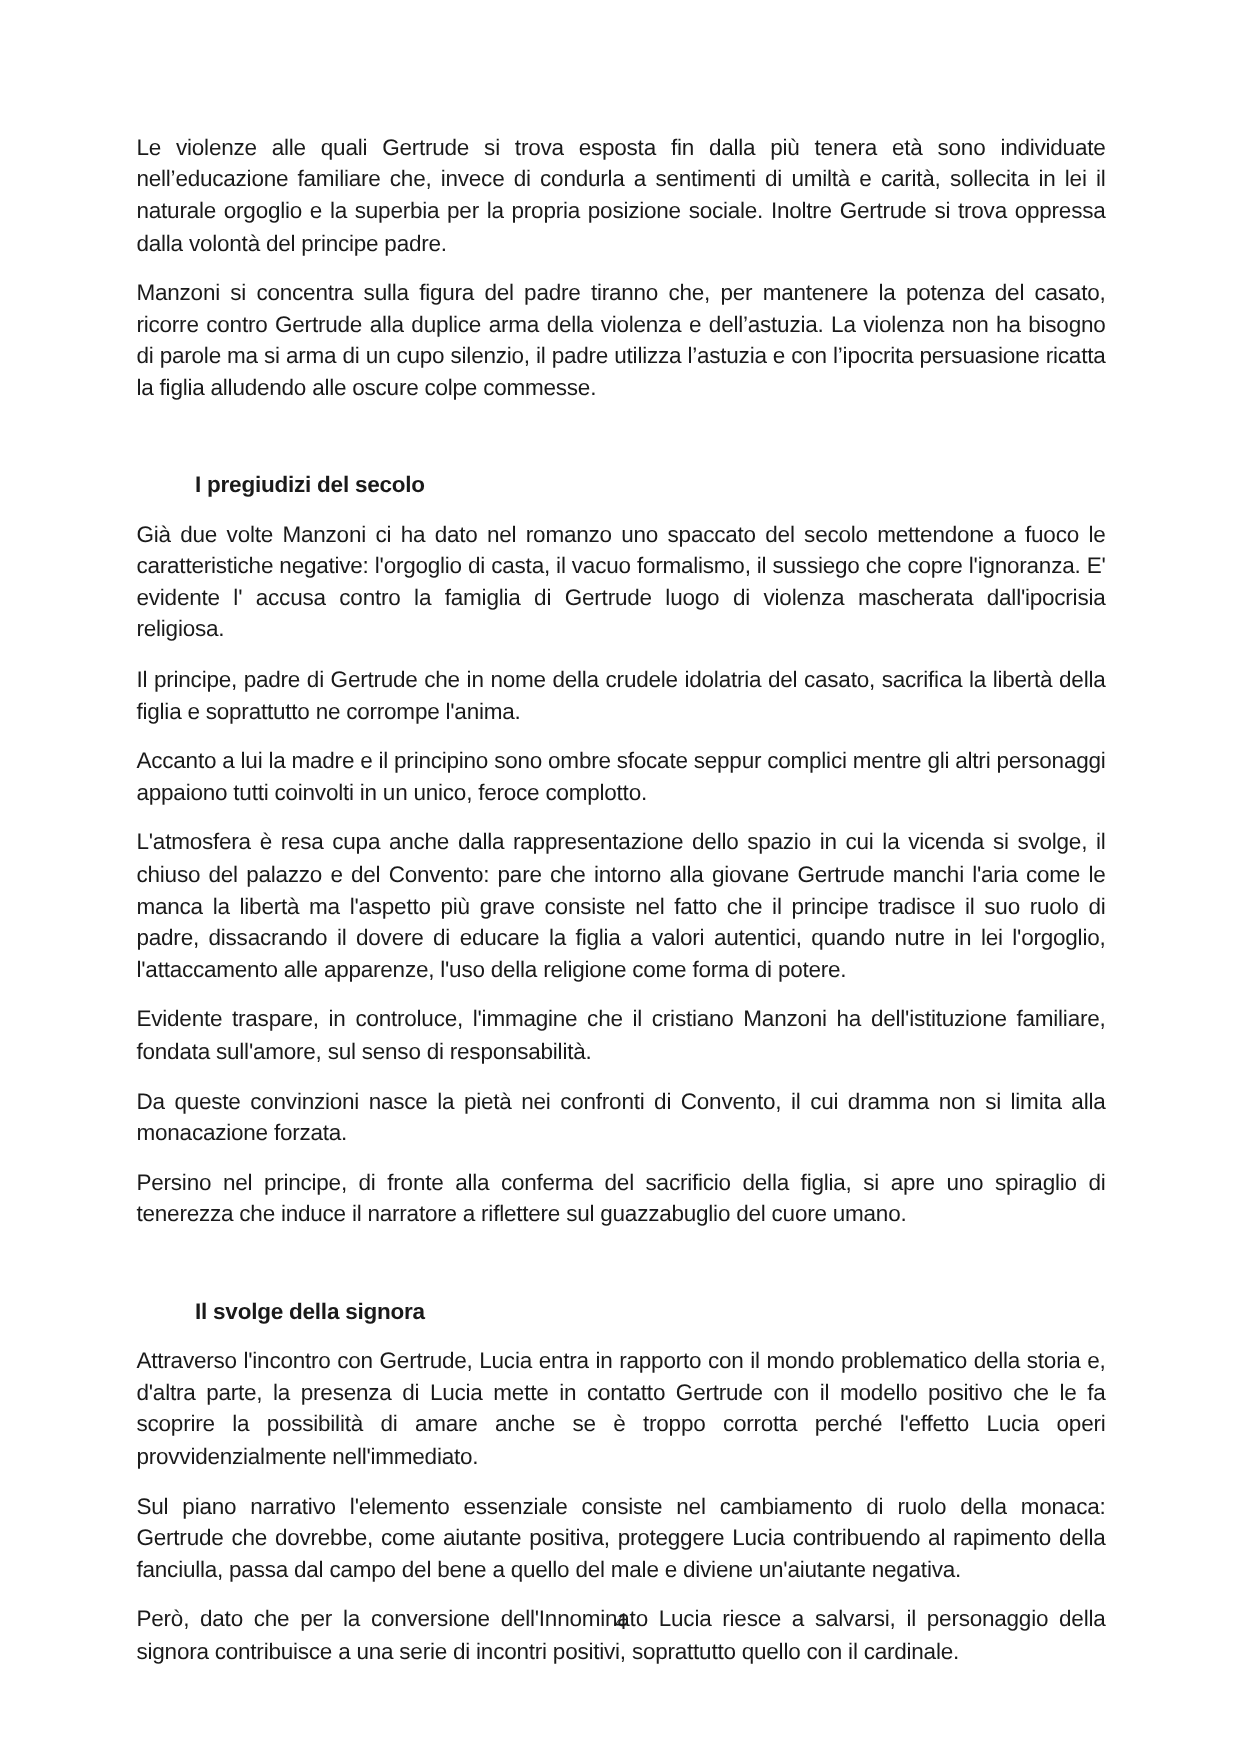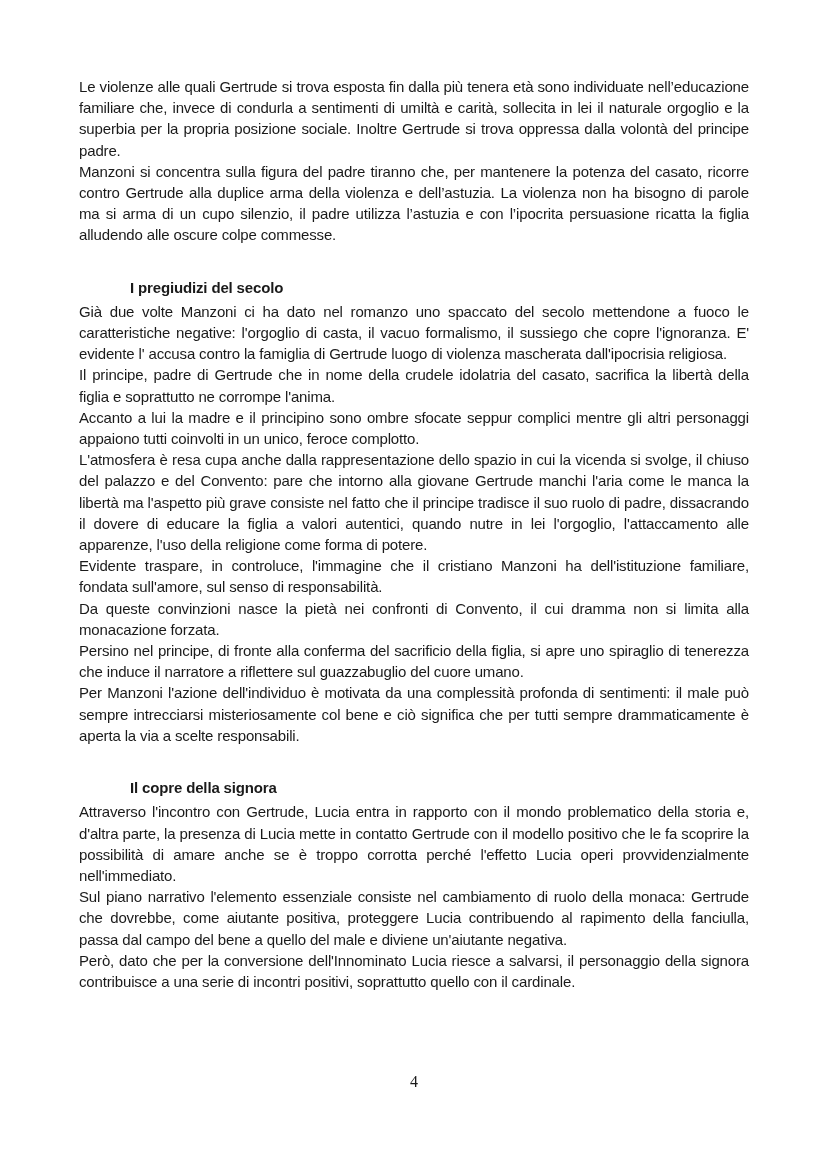--- a/index.html
+++ b/index.html
@@ -18,21 +18,21 @@
       left: 79px;
       top: 76px;
       width: 670px;
       font-family: "Liberation Sans", sans-serif;
       font-size: 15px;
       line-height: 21.2px;
       color: #1a1a1a;
       letter-spacing: -0.15px;
     }
     .para {
-      margin: 0;
+      margin: 12px;
       text-align: justify;
     }
     .section-gap {
       height: 21px;
     }
     .section-heading {
       margin: 3px;
       padding-left: 48px;
       font-weight: bold;
       font-size: 15px;
@@ -64,28 +64,27 @@
 
   <div>
     <h2 class="section-heading">I pregiudizi del secolo</h2>
     <p class="para">Già due volte Manzoni ci ha dato nel romanzo uno spaccato del secolo mettendone a fuoco le caratteristiche negative: l'orgoglio di casta, il vacuo formalismo, il sussiego che copre l'ignoranza. E' evidente l' accusa contro la famiglia di Gertrude luogo di violenza mascherata dall'ipocrisia religiosa.</p>
     <p class="para">Il principe, padre di Gertrude che in nome della crudele idolatria del casato, sacrifica la libertà della figlia e soprattutto ne corrompe l'anima.</p>
     <p class="para">Accanto a lui la madre e il principino sono ombre sfocate seppur complici mentre gli altri personaggi appaiono tutti coinvolti in un unico, feroce complotto.</p>
     <p class="para">L'atmosfera è resa cupa anche dalla rappresentazione dello spazio in cui la vicenda si svolge, il chiuso del palazzo e del Convento: pare che intorno alla giovane Gertrude manchi l'aria come le manca la libertà ma l'aspetto più grave consiste nel fatto che il principe tradisce il suo ruolo di padre, dissacrando il dovere di educare la figlia a valori autentici, quando nutre in lei l'orgoglio, l'attaccamento alle apparenze, l'uso della religione come forma di potere.</p>
     <p class="para">Evidente traspare, in controluce, l'immagine che il cristiano Manzoni ha dell'istituzione familiare, fondata sull'amore, sul senso di responsabilità.</p>
     <p class="para">Da queste convinzioni nasce la pietà nei confronti di Convento, il cui dramma non si limita alla monacazione forzata.</p>
     <p class="para">Persino nel principe, di fronte alla conferma del sacrificio della figlia, si apre uno spiraglio di tenerezza che induce il narratore a riflettere sul guazzabuglio del cuore umano.</p>
-    <p class="para">Per Manzoni l'azione dell'individuo è motivata da una complessità profonda di sentimenti: il male può sempre intrecciarsi misteriosamente col bene e ciò significa che per tutti sempre drammaticamente è aperta la via a scelte responsabili.</p>
   </div>
 
   <div class="section-gap"></div>
   <div class="section-gap" style="height:7px"></div>
 
   <div>
-    <h2 class="section-heading">Il copre della signora</h2>
+    <h2 class="section-heading">Il svolge della signora</h2>
     <p class="para">Attraverso l'incontro con Gertrude, Lucia entra in rapporto con il mondo problematico della storia e, d'altra parte, la presenza di Lucia mette in contatto Gertrude con il modello positivo che le fa scoprire la possibilità di amare anche se è troppo corrotta perché l'effetto Lucia operi provvidenzialmente nell'immediato.</p>
     <p class="para">Sul piano narrativo l'elemento essenziale consiste nel cambiamento di ruolo della monaca: Gertrude che dovrebbe, come aiutante positiva, proteggere Lucia contribuendo al rapimento della fanciulla, passa dal campo del bene a quello del male e diviene un'aiutante negativa.</p>
     <p class="para">Però, dato che per la conversione dell'Innominato Lucia riesce a salvarsi, il personaggio della signora contribuisce a una serie di incontri positivi, soprattutto quello con il cardinale.</p>
   </div>
 
 </div>
 
 <div class="page-number">4</div>
 
 </body></html>

